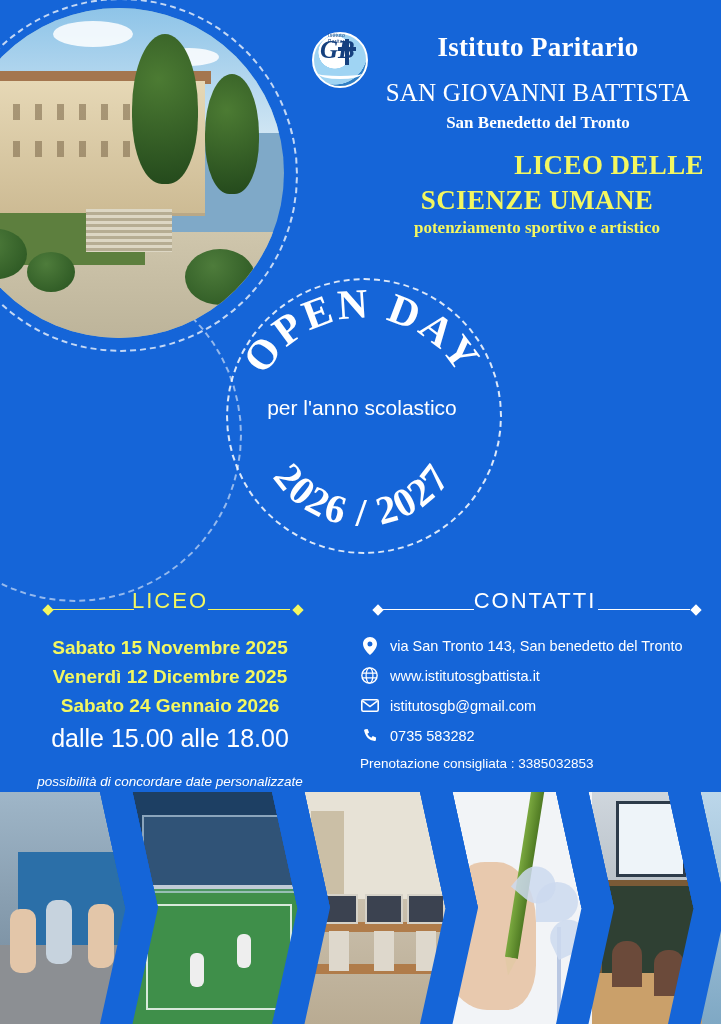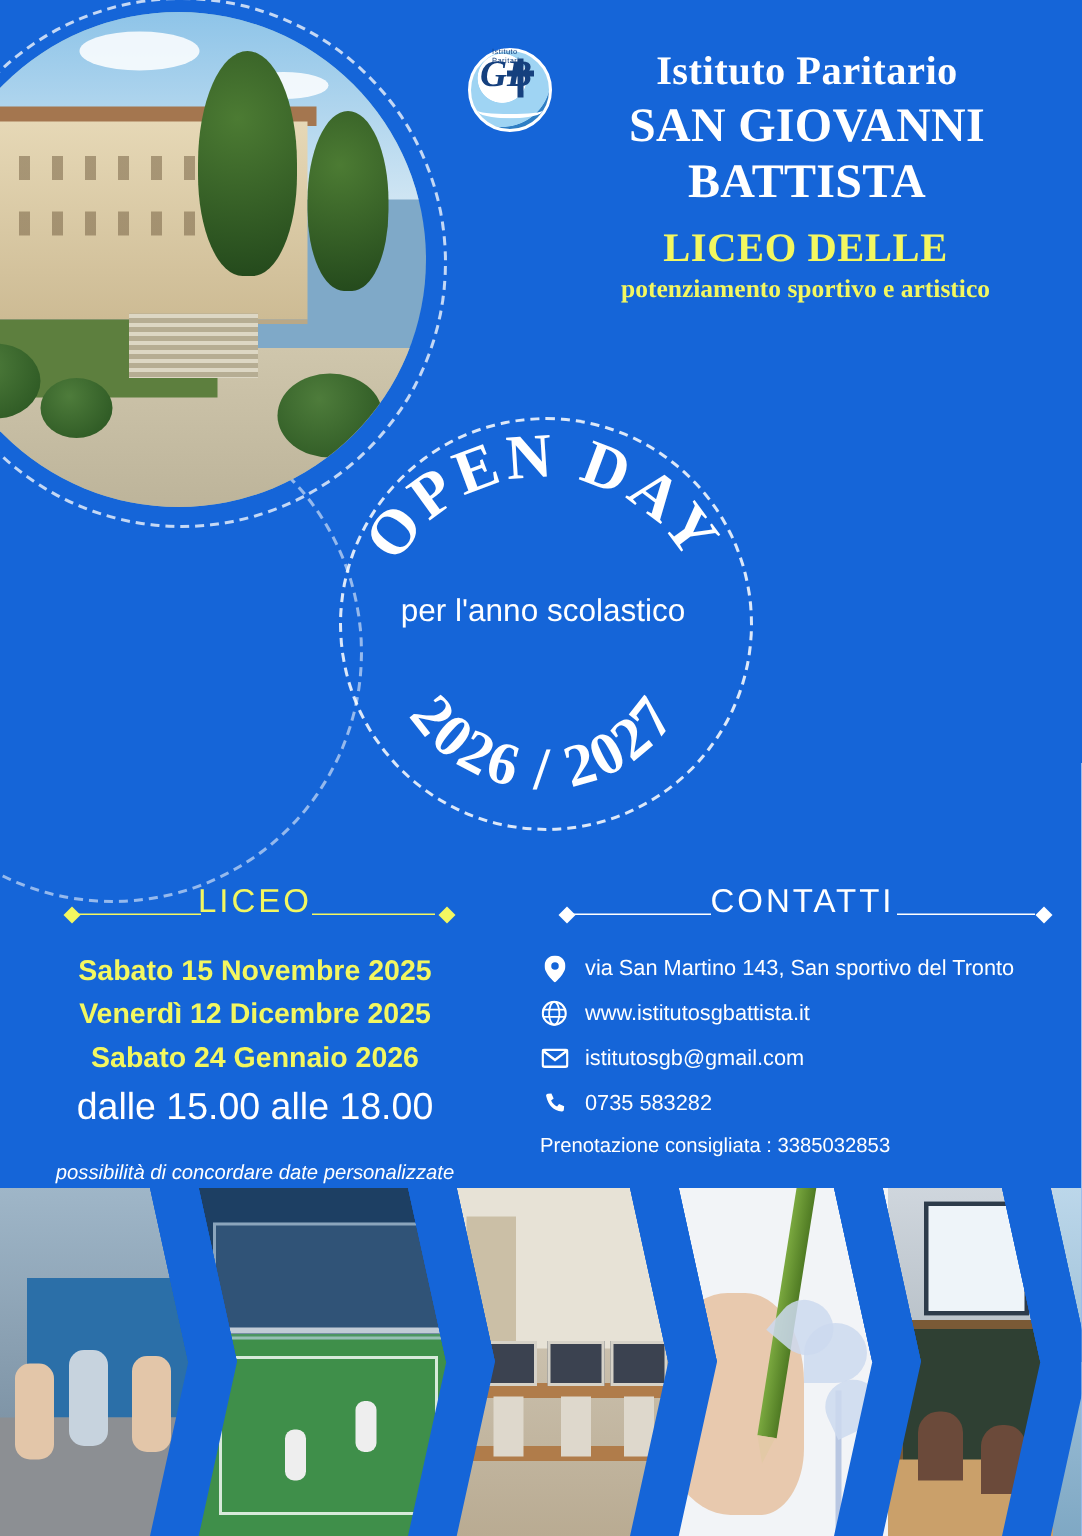--- a/index.html
+++ b/index.html
@@ -116,28 +116,28 @@
   .logo .tiny {
     position: absolute; left: 16px; top: 0px; font-size: 5px; color: #15407e;
     letter-spacing: .3px;
   }
 
   .head-block {
     position: absolute; left: 375px; top: 32px; width: 326px; text-align: center;
     color: #ffffff; font-family: "Liberation Serif", serif;
   }
   .head-1 { font-size: 27px; font-weight: bold; letter-spacing: .3px; }
-  .head-2 { font-size: 32px; font-weight: bold; margin-top: 2px; letter-spacing: .2px; }
+  .head-2 { font-size: 25px; font-weight: normal; margin-top: 16px; letter-spacing: .2px; }
   .head-3 { font-size: 17px; font-weight: bold; margin-top: 6px; }
 
   .course-block {
     position: absolute; left: 370px; top: 150px; width: 334px; text-align: center;
     color: #f3f760; font-family: "Liberation Serif", serif;
   }
-  .course-1 { font-size: 27px; font-weight: bold; letter-spacing: .4px; }
+  .course-1 { font-size: 27px; font-weight: bold; letter-spacing: .4px; text-align: right; }
   .course-2 { font-size: 27px; font-weight: bold; margin-top: 4px; letter-spacing: .4px; }
   .course-3 { font-size: 17px; font-weight: bold; margin-top: 10px; }
   .course-4 { font-size: 17px; font-weight: bold; margin-top: 2px; }
 
   
   .od-wrap {
     position: absolute; left: 226px; top: 278px; width: 272px; height: 272px;
   }
   .od-wrap svg { position: absolute; left: 0; top: 0; }
   .od-sub {
@@ -277,24 +277,26 @@
     <div class="disc"></div>
     <div class="tiny">Istituto Paritario</div>
     <div class="gb">GB</div>
     <div class="cross"></div>
     <div class="wave"></div>
   </div>
 
   <div class="head-block">
     <div class="head-1">Istituto Paritario</div>
     <div class="head-2">SAN GIOVANNI BATTISTA</div>
+    <div class="head-3">San Benedetto del Tronto</div>
   </div>
 
   <div class="course-block">
     <div class="course-1">LICEO DELLE</div>
+    <div class="course-2">SCIENZE UMANE</div>
     <div class="course-4">potenziamento sportivo e artistico</div>
   </div>
 
   <div class="dashed-arc" id="arc-openday"></div>
   <div class="od-wrap">
     <svg width="272" height="272" viewBox="0 0 272 272" aria-hidden="true">
       <defs>
         <path id="arcTop" d="M 26,150 A 110,110 0 0 1 246,150" fill="none"></path>
         <path id="arcBottom" d="M 30,142 A 106,106 0 0 0 242,142" fill="none"></path>
       </defs>
@@ -328,21 +330,21 @@
   <div class="diamond diamond-w" style="left:374px; top:606px;"></div>
   <div class="diamond diamond-w" style="left:692px; top:606px;"></div>
 
   <div class="contacts">
     <div class="c-row">
       <span class="c-ico">
         <svg width="14" height="18" viewBox="0 0 14 18">
             <path d="M7 0C3.1 0 0 3.1 0 7c0 5.2 7 11 7 11s7-5.8 7-11c0-3.9-3.1-7-7-7zm0 9.5A2.5 2.5 0 1 1 7 4.5a2.5 2.5 0 0 1 0 5z" fill="#ffffff"></path>
           </svg>
       </span>
-      <span>via San Martino 143, San sportivo del Tronto</span>
+      <span>via San Tronto 143, San benedetto del Tronto</span>
     </div>
     <div class="c-row">
       <span class="c-ico">
         <svg width="17" height="17" viewBox="0 0 18 18">
             <circle cx="9" cy="9" r="8.1" fill="none" stroke="#ffffff" stroke-width="1.5"></circle>
             <ellipse cx="9" cy="9" rx="3.6" ry="8.1" fill="none" stroke="#ffffff" stroke-width="1.3"></ellipse>
             <path d="M1 6.4h16M1 11.6h16" stroke="#ffffff" stroke-width="1.3"></path>
           </svg>
       </span>
       <span>www.istitutosgbattista.it</span>

